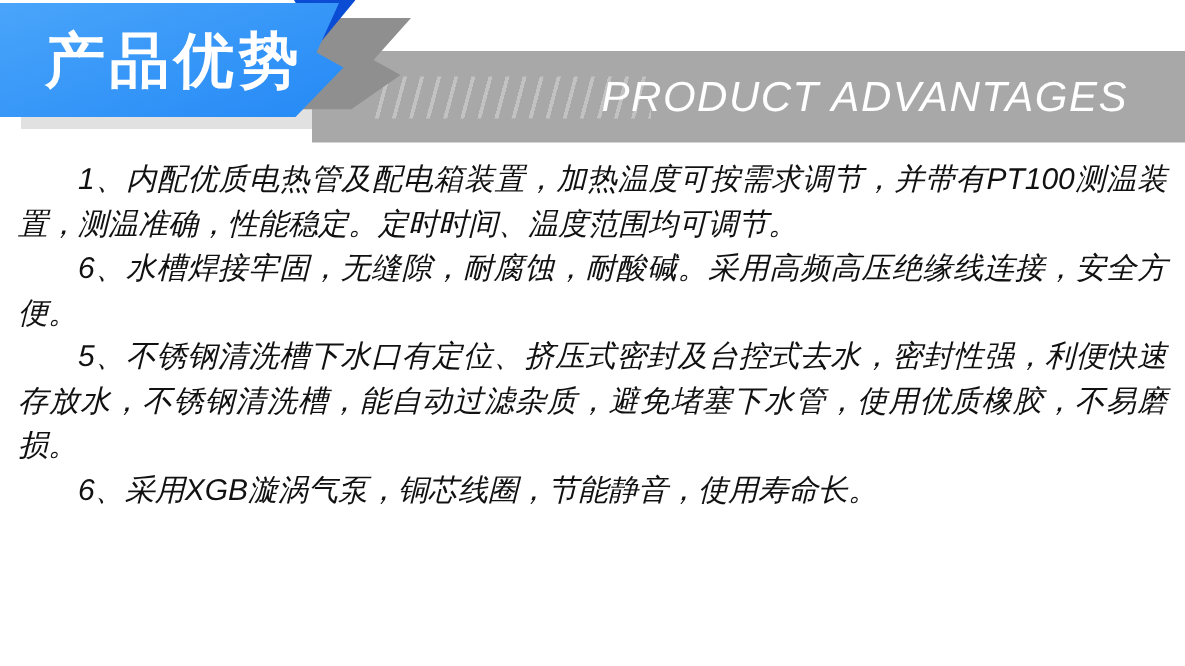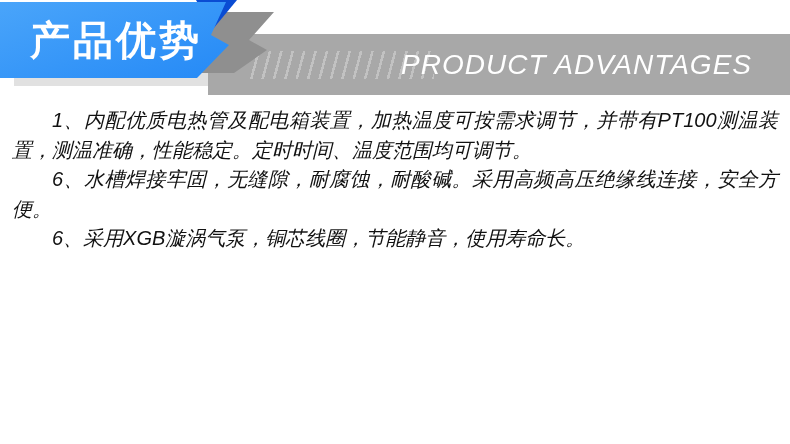--- a/index.html
+++ b/index.html
@@ -115,16 +115,17 @@
     <div class="ribbon-fold"></div>
 
     <div class="blue-ribbon">
       <h1 class="title-cn">产品优势</h1>
     </div>
   </header>
 
   <main class="advantages">
     <p>1、内配优质电热管及配电箱装置，加热温度可按需求调节，并带有PT100测温装置，测温准确，性能稳定。定时时间、温度范围均可调节。</p>
     <p>6、水槽焊接牢固，无缝隙，耐腐蚀，耐酸碱。采用高频高压绝缘线连接，安全方便。</p>
+    <p>5、不锈钢清洗槽下水口有定位、挤压式密封及台控式去水，密封性强，利便快速存放水，不锈钢清洗槽，能自动过滤杂质，避免堵塞下水管，使用优质橡胶，不易磨损。</p>
     <p>6、采用XGB漩涡气泵，铜芯线圈，节能静音，使用寿命长。</p>
   </main>
 
 </div>
 
 </body></html>

